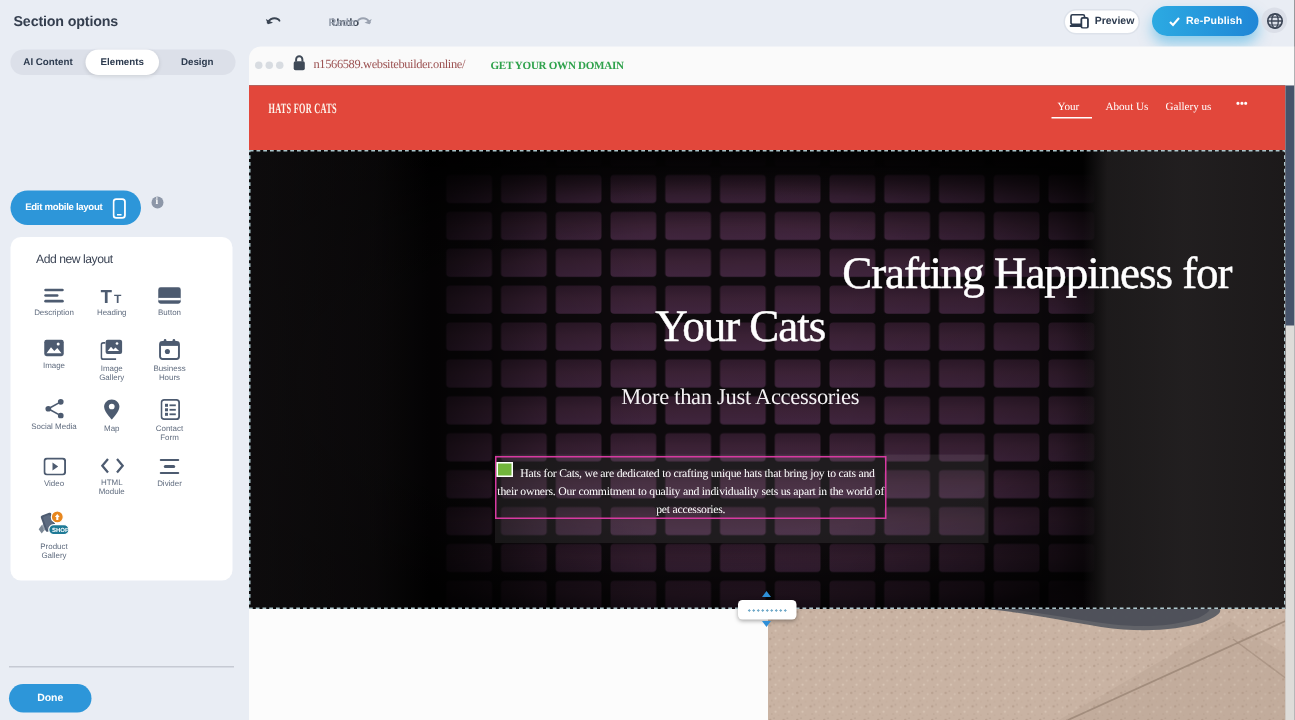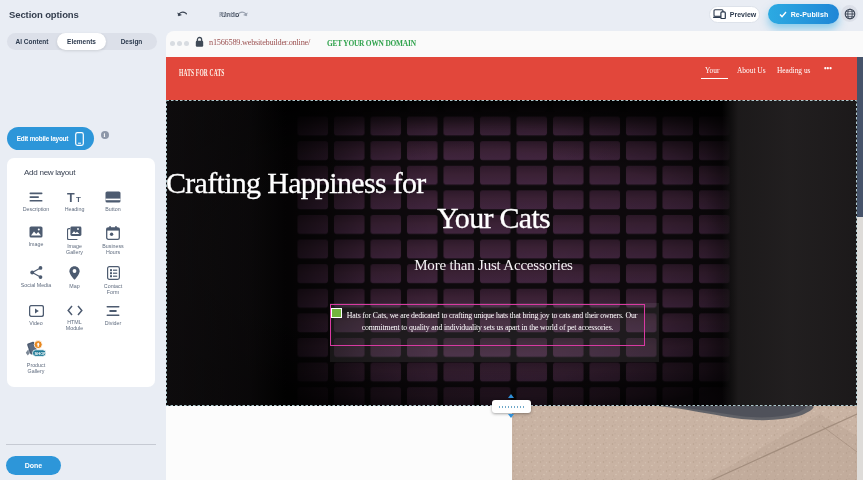--- a/index.html
+++ b/index.html
@@ -43,25 +43,25 @@
   #getdomain { position:absolute; left:161px; top:8px; font-size:7.4px; font-weight:bold; color:#2fa24c; letter-spacing:-0.2px; }
 
   
   #site { position:absolute; left:0; top:26px; width:691px; height:423px; background:#0b080a; }
   #redhdr { position:absolute; left:0; top:0; width:691px; height:43px; background:#e2473b; }
   #logo { position:absolute; left:13px; top:10.5px; font-size:9.5px; font-weight:bold; color:#fdf6ee; transform:scaleX(0.58); transform-origin:left; letter-spacing:0.3px; }
   #nav { position:absolute; left:536px; top:9px; color:#fff; font-size:7.4px; }
   #nav div { position:absolute; white-space:nowrap; }
   #hero { position:absolute; left:0; top:43px; width:691px; height:306px; background:#0a0709; overflow:hidden; }
   #herosvg { position:absolute; left:0; top:0; }
-  #h1a { position:absolute; left:0; top:66px; width:655px; text-align:left; font-size:30px; color:#fff; letter-spacing:-0.7px; -webkit-text-stroke:0.3px #fff; }
+  #h1a { position:absolute; left:0; top:66px; width:655px; text-align:right; font-size:30px; color:#fff; letter-spacing:-0.7px; -webkit-text-stroke:0.3px #fff; }
   #h1b { position:absolute; left:0; top:101px; width:655px; text-align:center; font-size:30px; color:#fff; letter-spacing:-0.7px; -webkit-text-stroke:0.3px #fff; }
   #h2 { position:absolute; left:0; top:157px; width:655px; text-align:center; font-size:15px; color:#f4f2f4; letter-spacing:-0.2px; }
   #tbox-hl { position:absolute; left:164px; top:203px; width:329px; height:59px; background:rgba(255,255,255,0.075); }
-  #tbox { position:absolute; left:164px; top:203.5px; width:315px; height:42px; border:1.5px solid #d83aa2; color:#fff; font-size:7.8px; letter-spacing:-0.15px; line-height:12.2px; text-align:center; padding-top:5.5px; }
+  #tbox { position:absolute; left:164px; top:203.5px; width:261px; height:42px; border:1.5px solid #d83aa2; color:#fff; font-size:7.8px; letter-spacing:-0.15px; line-height:12.2px; text-align:center; padding-top:5.5px; }
   #ghandle { position:absolute; left:165px; top:207.5px; width:10.5px; height:10.5px; background:#72b53c; border:1.5px solid #fff; }
   #heroborder { position:absolute; left:0; top:0; width:691px; height:306px; pointer-events:none; }
 
   #bottomsec { position:absolute; left:0; top:349px; width:691px; height:74px; background:#fcfcfc; }
   #pavement { position:absolute; left:346px; top:0; width:345px; height:74px; background:#c9b3a3; overflow:hidden; }
 
   
   #rhandle { position:absolute; left:326px; top:343px; width:39px; height:13px; background:#fff; border-radius:3px; box-shadow:0 1px 3px rgba(0,0,0,0.35); }
   #rdots { position:absolute; left:6px; top:5.5px; width:27px; height:2px;
      background-image:radial-gradient(circle, #6fa8c8 0.7px, transparent 0.9px); background-size:3px 2px; }
@@ -331,21 +331,21 @@
         <div id="ghandle"></div>
         <svg id="heroborder" width="691" height="306" viewBox="0 0 691 306">
           <rect x="0.5" y="0.5" width="690" height="305" fill="none" stroke="#c9e9ef" stroke-width="1" stroke-dasharray="2.5 2" opacity="0.85"></rect>
         </svg>
       </div>
       <div id="redhdr">
         <div id="logo">HATS&nbsp;FOR&nbsp;CATS</div>
         <div id="nav">
           <div style="left:3px;top:0">Your</div>
           <div style="left:35px;top:0">About Us</div>
-          <div style="left:75px;top:0">Heading us</div>
+          <div style="left:75px;top:0">Gallery us</div>
           <div style="left:122px;top:-2px;font-weight:bold">•••</div>
           <div style="left:-1px;top:11.5px;width:27px;height:1.4px;background:#fff"></div>
         </div>
       </div>
       <div id="bottomsec">
         <div id="pavement">
           <svg width="345" height="74" viewBox="0 0 345 74">
             <rect width="345" height="74" fill="#c9b3a3"></rect>
             <rect width="345" height="74" fill="url(#speck)"></rect>
             <defs>

